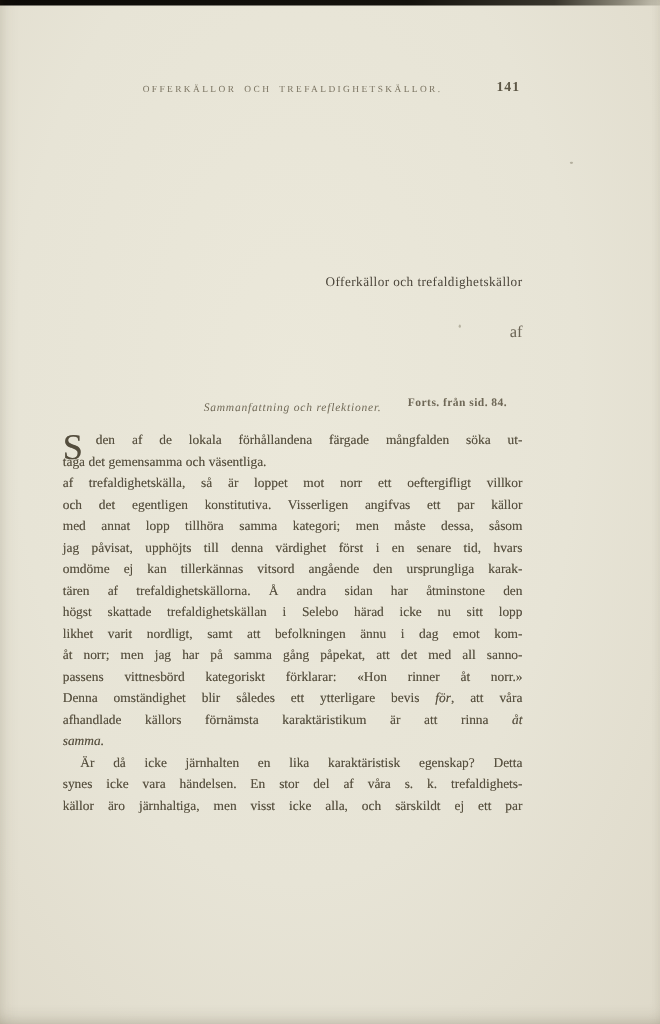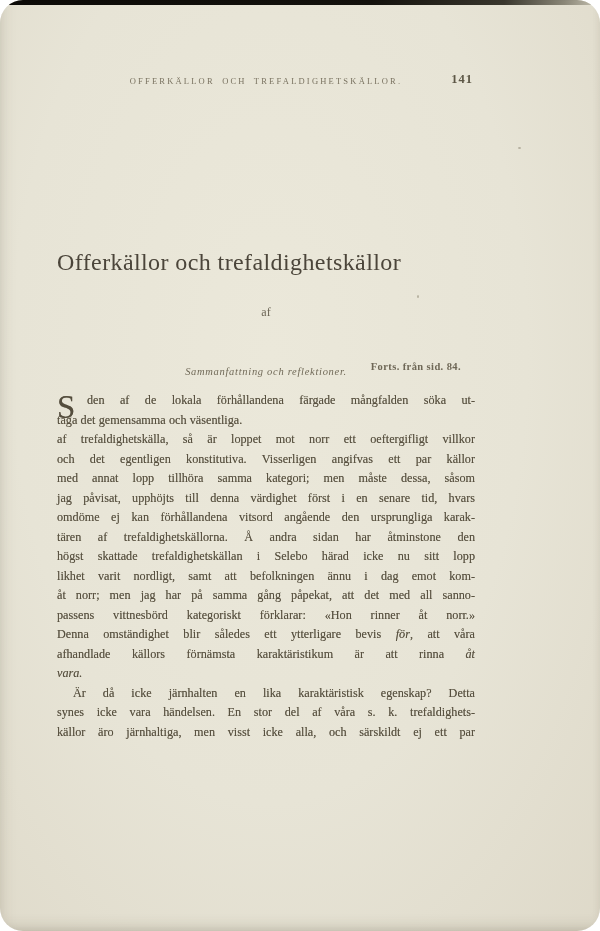--- a/index.html
+++ b/index.html
@@ -2,21 +2,20 @@
 <html><head>
 <meta charset="utf-8">
 <style>
   html,body{margin:0;padding:0;}
   .page{
     position:relative;
     width:600px;height:931px;
     background:radial-gradient(ellipse at 45% 38%, #ebe8da 0%, #e7e4d6 55%, #ded9c9 100%);
     overflow:hidden;
     font-family:"Liberation Serif", serif;
-    border-radius:23px;
   }
   .page::after{
     content:"";position:absolute;inset:0;pointer-events:none;
     box-shadow:inset 0 -10px 16px -10px rgba(70,60,35,.30),
                inset 12px 0 20px -16px rgba(70,60,35,.22),
                inset -6px 0 14px -12px rgba(70,60,35,.15);
   }
   .scan-bar{
     position:absolute;top:0;left:0;width:100%;height:5px;
     background:linear-gradient(to right,#0d0b08 0%,#15130e 62%,#3a372e 84%,#8b8778 94%,#c9c5b5 100%);
@@ -26,26 +25,26 @@
   .running-title{
     display:block;text-align:center;
     font-size:8.5px;letter-spacing:2.2px;word-spacing:3px;
     padding-top:4px;color:#7a7361;
   }
   .page-number{
     position:absolute;right:2px;top:0;
     font-size:12.5px;letter-spacing:1px;color:#5d5746;font-weight:bold;
   }
   .title{
-    top:249px;text-align:left;
-    font-size:24px;letter-spacing:.4px;color:#4b453a;
+    top:249px;text-align:right;
+    font-size:12px;letter-spacing:.4px;color:#4b453a;
   }
   .byline-prefix{
-    top:305px;text-align:center;
-    font-size:12px;color:#6c6556;
+    top:294px;text-align:right;
+    font-size:15px;color:#6c6556;
   }
   .author{
     top:303px;text-align:center;
     font-size:11.5px;font-weight:bold;letter-spacing:1.1px;color:#554f3f;
   }
   .subtitle{
     top:338px;text-align:center;
     font-style:italic;font-size:10.5px;letter-spacing:.7px;color:#716a58;margin-top:28px;
   }
   .forts{
@@ -99,28 +98,28 @@
 
   <div class="col body-text">
     <span class="drop-cap">S</span>
     <div id="lines">
         <div class="line dc"><span>den af de lokala förhållandena färgade mångfalden söka ut-</span></div>
         <div class="line end"><span>taga det gemensamma och väsentliga.</span></div>
         <div class="line"><span>af trefaldighetskälla, så är loppet mot norr ett oeftergifligt villkor</span></div>
         <div class="line"><span>och det egentligen konstitutiva. Visserligen angifvas ett par källor</span></div>
         <div class="line"><span>med annat lopp tillhöra samma kategori; men måste dessa, såsom</span></div>
         <div class="line"><span>jag påvisat, upphöjts till denna värdighet först i en senare tid, hvars</span></div>
-        <div class="line"><span>omdöme ej kan förhållandena vitsord angående den ursprungliga karak-</span></div>
+        <div class="line"><span>omdöme ej kan tillerkännas vitsord angående den ursprungliga karak-</span></div>
         <div class="line"><span>tären af trefaldighetskällorna. Å andra sidan har åtminstone den</span></div>
         <div class="line"><span>högst skattade trefaldighetskällan i Selebo härad icke nu sitt lopp</span></div>
         <div class="line"><span>likhet varit nordligt, samt att befolkningen ännu i dag emot kom-</span></div>
         <div class="line"><span>åt norr; men jag har på samma gång påpekat, att det med all sanno-</span></div>
         <div class="line"><span>passens vittnesbörd kategoriskt förklarar: «Hon rinner åt norr.»</span></div>
         <div class="line"><span>Denna omständighet blir således ett ytterligare bevis </span><i>för</i><span>, att våra</span></div>
         <div class="line"><span>afhandlade källors förnämsta karaktäristikum är att rinna </span><i>åt</i></div>
-        <div class="line end"><i>vara.</i></div>
+        <div class="line end"><i>samma.</i></div>
         <div class="line ind"><span>Är då icke järnhalten en lika karaktäristisk egenskap? Detta</span></div>
         <div class="line"><span>synes icke vara händelsen. En stor del af våra s. k. trefaldighets-</span></div>
         <div class="line"><span>källor äro järnhaltiga, men visst icke alla, och särskildt ej ett par</span></div>
       </div>
   </div>
 
 </div>
 
 </body></html>

